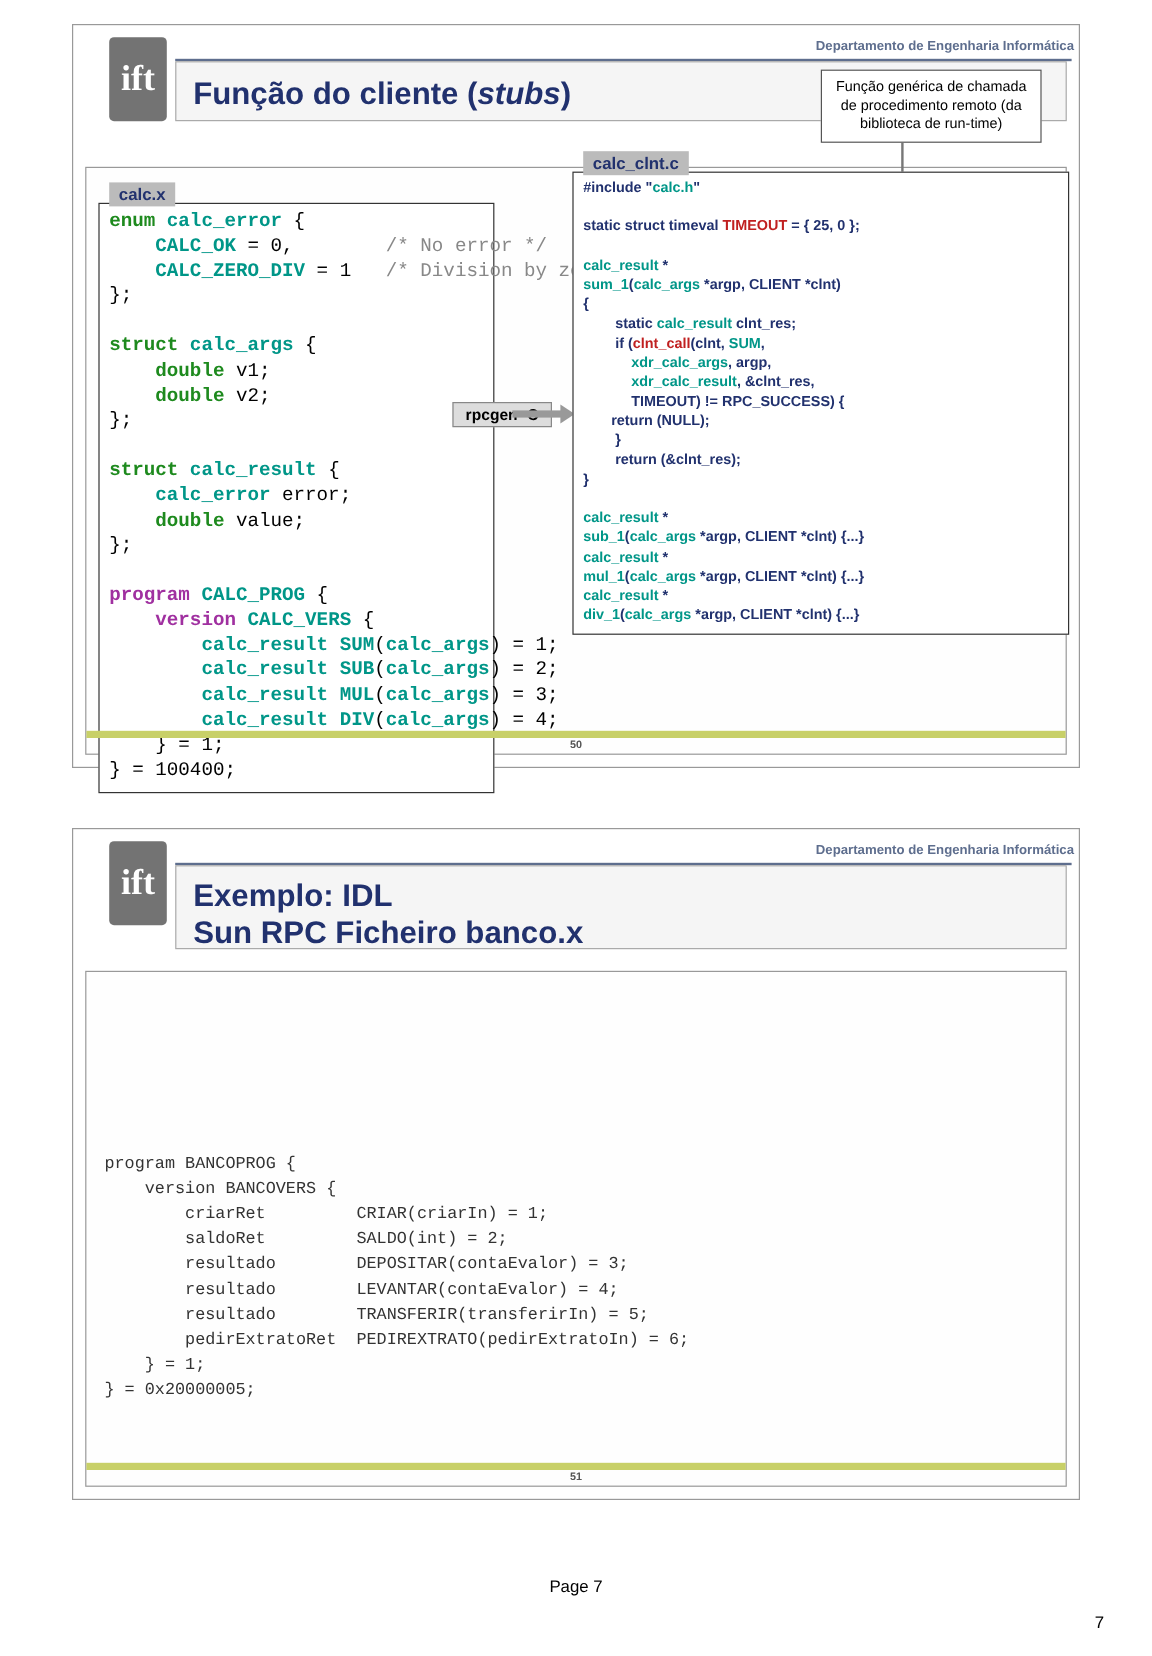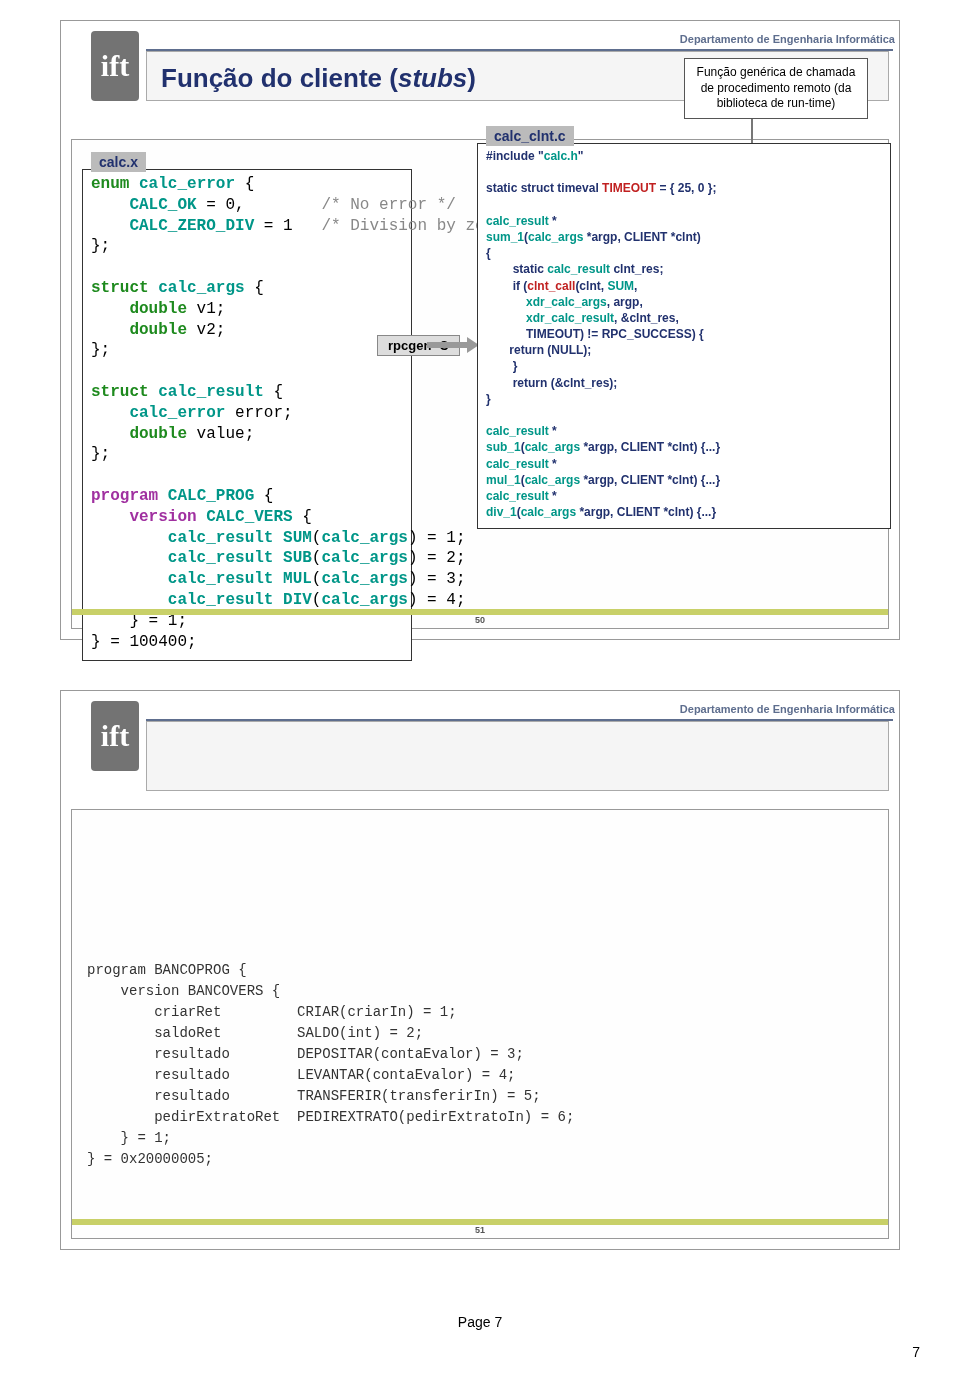--- a/index.html
+++ b/index.html
@@ -329,20 +329,24 @@
       <div class="accent-bar" style="left:0; right:0; top:auto; bottom:13px;"></div>
       <div class="slide-number">50</div>
     </div>
   </div>
 
   <div class="slide" style="height: 560px;">
     <div class="dept-header">Departamento de Engenharia Informática</div>
     <div class="header-line"></div>
     <div class="logo">ift</div>
     <div class="header-box" style="height:70px;"></div>
+    <div class="slide2-title">
+      <div>Exemplo: IDL</div>
+      <div>Sun RPC  Ficheiro banco.x</div>
+    </div>
 
     <div class="content-area">
       <div class="code-block-2">program BANCOPROG {
     version BANCOVERS {
         criarRet         CRIAR(criarIn) = 1;
         saldoRet         SALDO(int) = 2;
         resultado        DEPOSITAR(contaEvalor) = 3;
         resultado        LEVANTAR(contaEvalor) = 4;
         resultado        TRANSFERIR(transferirIn) = 5;
         pedirExtratoRet  PEDIREXTRATO(pedirExtratoIn) = 6;

